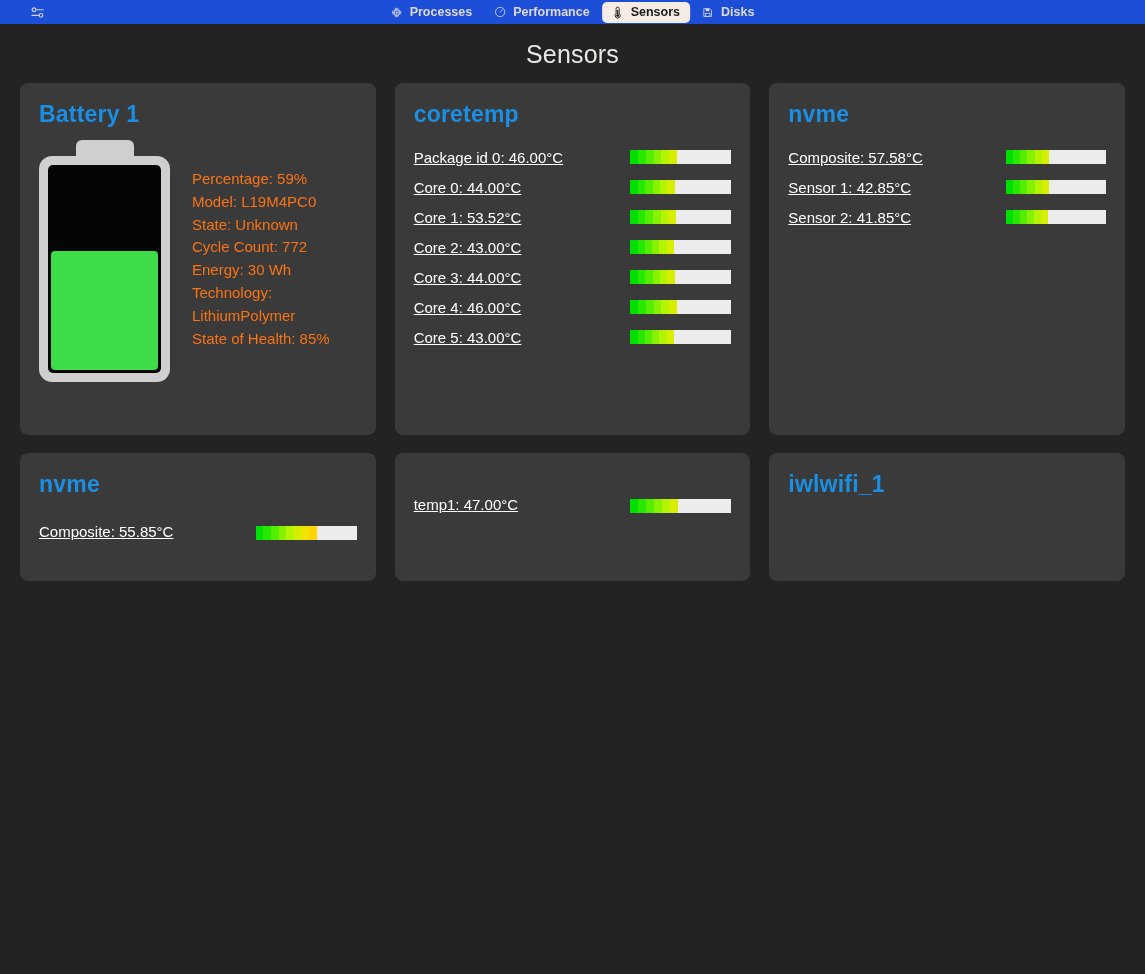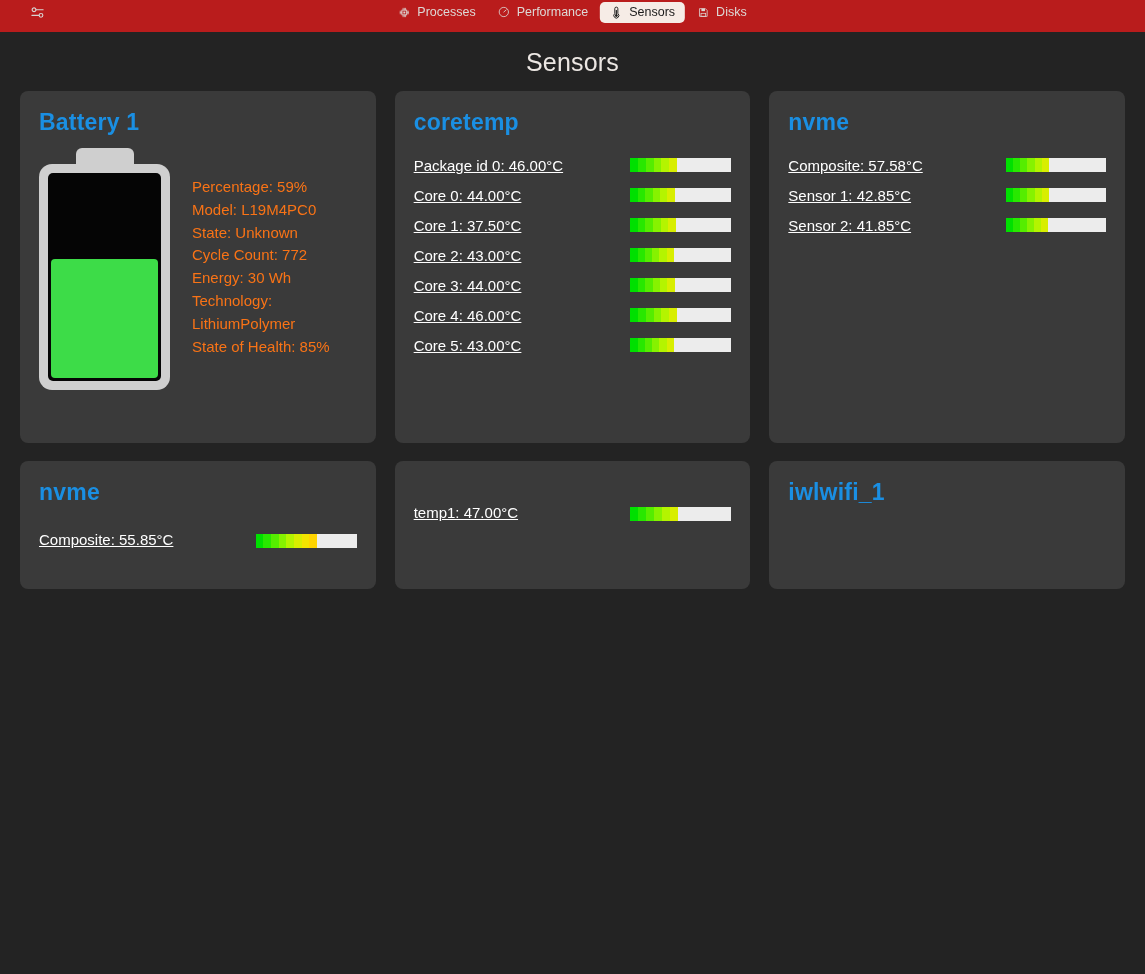--- a/index.html
+++ b/index.html
@@ -8,24 +8,25 @@
     width: 1145px;
     height: 974px;
     background: #232323;
     font-family: "Liberation Sans", sans-serif;
     overflow: hidden;
   }
 
   
   .topbar {
     position: relative;
-    height: 32px;
-    background: #b91c1c;
-    display: flex;
-    align-items: center;
+    height: 24px;
+    background: #1d4ed8;
+    display: flex;
+    align-items: center;
+    font-weight: bold;
   }
 
   .sliders-btn {
     position: absolute;
     left: 24px;
     top: 0;
     height: 24px;
     width: 26px;
     display: flex;
     align-items: center;
@@ -309,21 +310,21 @@
               <span class="bar-fill" style="width: 16.6667%; background: rgb(0, 224, 0);"></span>
               <span class="bar-fill" style="width: 16.6667%; background: rgb(40, 232, 0);"></span>
               <span class="bar-fill" style="width: 16.6667%; background: rgb(85, 237, 0);"></span>
               <span class="bar-fill" style="width: 16.6667%; background: rgb(134, 242, 0);"></span>
               <span class="bar-fill" style="width: 16.6667%; background: rgb(180, 244, 0);"></span>
               <span class="bar-fill" style="width: 16.6667%; background: rgb(216, 238, 0);"></span>
             </div>
           </div>
         </div>
         <div class="sensor-row">
-          <div class="sensor-label">Core 1: 37.50°C</div>
+          <div class="sensor-label">Core 1: 53.52°C</div>
           <div class="bar-track" style="width: 101px;">
             <div style="display: flex; height: 100%; width: 45%;">
               <span class="bar-fill" style="width: 16.6667%; background: rgb(0, 224, 0);"></span>
               <span class="bar-fill" style="width: 16.6667%; background: rgb(40, 232, 0);"></span>
               <span class="bar-fill" style="width: 16.6667%; background: rgb(85, 237, 0);"></span>
               <span class="bar-fill" style="width: 16.6667%; background: rgb(134, 242, 0);"></span>
               <span class="bar-fill" style="width: 16.6667%; background: rgb(180, 244, 0);"></span>
               <span class="bar-fill" style="width: 16.6667%; background: rgb(216, 238, 0);"></span>
             </div>
           </div>

